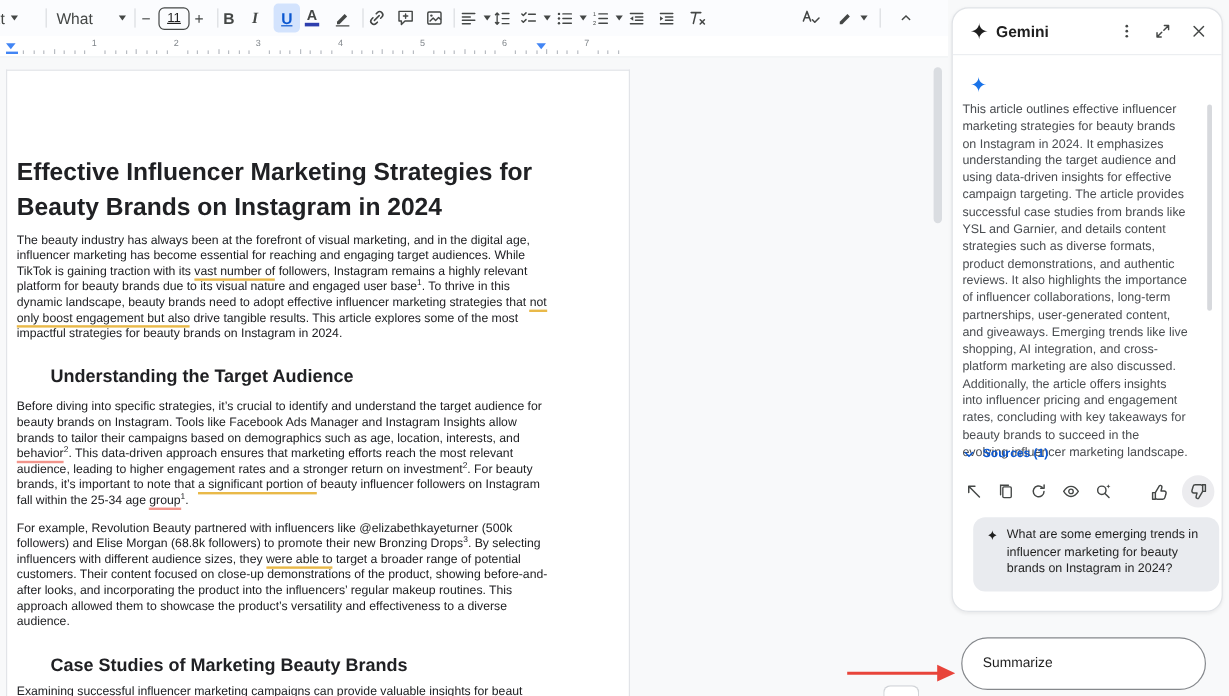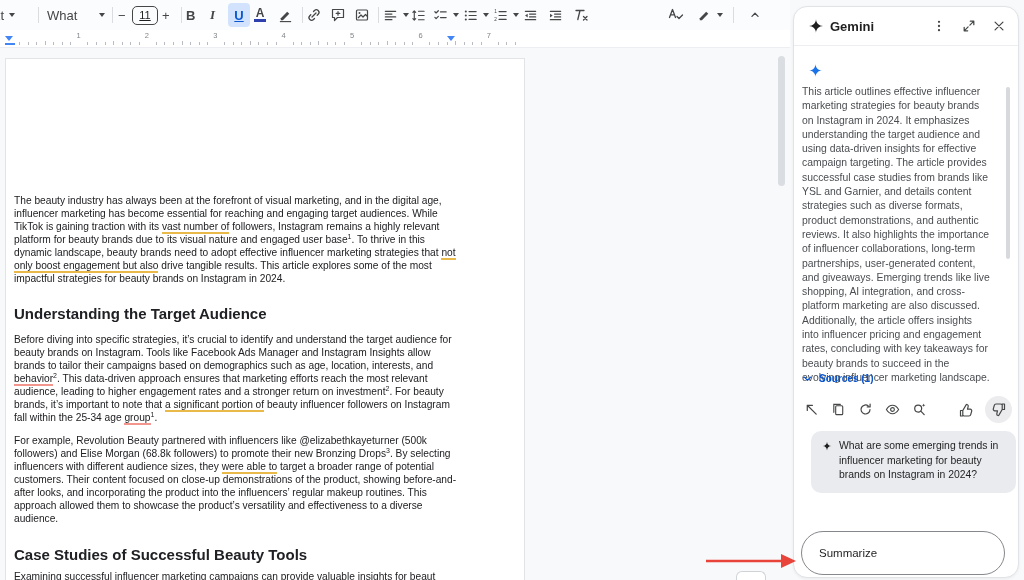--- a/index.html
+++ b/index.html
@@ -33,29 +33,29 @@
   .ruler-tick{position:absolute;top:12px;width:1px;height:3px;background:#b8bcc2;}
   .ruler-tick.mid{top:11px;height:4px;}
   .ind-tri{position:absolute;width:0;height:0;border-left:4.5px solid transparent;border-right:4.5px solid transparent;border-top:5.5px solid #4285f4;}
   .ind-bar{position:absolute;width:10px;height:2.5px;background:#4285f4;}
 
   
   .canvas{position:absolute;left:0;top:48px;width:790px;height:532px;background:#f8f9fa;}
   .page{position:absolute;left:5px;top:10px;width:520px;height:530px;background:#fff;border:1px solid #e2e4e8;border-bottom:none;}
   .doc-block{position:absolute;left:8px;width:448px;color:#202124;}
   .doc-title{font-size:20.5px;font-weight:700;line-height:29px;letter-spacing:0;}
-  .doc-h2{font-size:15px;font-weight:700;line-height:19px;}
+  .doc-h2{font-size:15px;font-weight:700;line-height:19px;margin-left:28px;}
   .doc-p{font-size:10.2px;line-height:13px;}
   .u-yellow{border-bottom:2px solid var(--underline-yellow);}
   .u-pink{border-bottom:2px solid var(--underline-pink);}
   .sup{font-size:7px;vertical-align:super;line-height:0;}
   .doc-scrollbar{position:absolute;left:778px;top:8px;width:7px;height:130px;background:#dadde1;border-radius:4px;}
 
   
-  .gemini{position:absolute;left:793px;top:6px;width:226px;height:572px;background:#fff;border:1px solid #e0e3e7;border-radius:14px;box-shadow:0 1px 3px rgba(0,0,0,.06);}
+  .gemini{position:absolute;left:793px;top:6px;width:226px;height:504px;background:#fff;border:1px solid #e0e3e7;border-radius:14px;box-shadow:0 1px 3px rgba(0,0,0,.06);}
   .g-abs{position:absolute;}
   .g-title{font-size:13px;font-weight:600;color:#1f1f1f;}
   .g-iconbtn{width:22px;height:22px;display:flex;align-items:center;justify-content:center;cursor:pointer;}
   .g-divider{position:absolute;left:0;right:0;top:38px;height:1px;background:#eceef1;}
   .g-summary{font-size:10.4px;line-height:14.3px;color:#4a4d51;}
   .g-scrollbar{position:absolute;left:212px;top:80px;width:4px;height:172px;background:#d7d9dd;border-radius:2px;}
   .g-sources{display:flex;align-items:center;gap:6px;color:var(--accent-blue);font-size:10px;font-weight:700;cursor:pointer;}
   .g-actions{display:flex;align-items:center;}
   .g-act{width:18px;height:18px;display:flex;align-items:center;justify-content:center;cursor:pointer;}
   .g-circle{width:27px;height:27px;border-radius:50%;background:#ececef;display:flex;align-items:center;justify-content:center;}
@@ -271,25 +271,26 @@
         <div class="ruler-tick" style="left: 506.4px;"></div>
         <div class="ruler-tick" style="left: 514.95px;"></div>
       </div>
     <span class="ind-tri" style="left:5px;top:6px;"></span>
     <span class="ind-bar" style="left:5px;top:12.5px;"></span>
     <span class="ind-tri" style="left:447px;top:6px;"></span>
   </div>
 
   <div class="canvas">
     <div class="page">
+      <h1 class="doc-block doc-title" style="top:70px;width:452px;">Effective Influencer Marketing Strategies for Beauty Brands on Instagram in 2024</h1>
       <p class="doc-block doc-p" style="top:135px;"><span>The beauty industry has always been at the forefront of visual marketing, and in the digital age, influencer marketing has become essential for reaching and engaging target audiences. While TikTok is gaining traction with its </span><span class="u-yellow">vast number of</span><span> followers, Instagram remains a highly relevant platform for beauty brands due to its visual nature and engaged user base</span><span class="sup">1</span><span>. To thrive in this dynamic landscape, beauty brands need to adopt effective influencer marketing strategies that </span><span class="u-yellow">not only boost engagement but also</span><span> drive tangible results. This article explores some of the most impactful strategies for beauty brands on Instagram in 2024.</span></p>
       <h2 class="doc-block doc-h2" style="top:245px;">Understanding the Target Audience</h2>
       <p class="doc-block doc-p" style="top:274px;"><span>Before diving into specific strategies, it’s crucial to identify and understand the target audience for beauty brands on Instagram. Tools like Facebook Ads Manager and Instagram Insights allow brands to tailor their campaigns based on demographics such as age, location, interests, and </span><span class="u-pink">behavior</span><span class="sup">2</span><span>. This data-driven approach ensures that marketing efforts reach the most relevant audience, leading to higher engagement rates and a stronger return on investment</span><span class="sup">2</span><span>. For beauty brands, it’s important to note that </span><span class="u-yellow">a significant portion of</span><span> beauty influencer followers on Instagram fall within the 25-34 age </span><span class="u-pink">group</span><span class="sup">1</span><span>.</span></p>
       <p class="doc-block doc-p" style="top:375px;"><span>For example, Revolution Beauty partnered with influencers like @elizabethkayeturner (500k followers) and Elise Morgan (68.8k followers) to promote their new Bronzing Drops</span><span class="sup">3</span><span>. By selecting influencers with different audience sizes, they </span><span class="u-yellow">were able to</span><span> target a broader range of potential customers. Their content focused on close-up demonstrations of the product, showing before-and-after looks, and incorporating the product into the influencers’ regular makeup routines. This approach allowed them to showcase the product’s versatility and effectiveness to a diverse audience.</span></p>
-      <h2 class="doc-block doc-h2" style="top:486px;">Case Studies of Successful Beauty Tools</h2>
+      <h2 class="doc-block doc-h2" style="top:486px;">Case Studies of Marketing Beauty Brands</h2>
       <p class="doc-block doc-p" style="top:511px;">Examining successful influencer marketing campaigns can provide valuable insights for beaut</p>
     </div>
     <div class="doc-scrollbar"></div>
   </div>
 
   <aside class="gemini">
     <svg class="g-abs" style="left:14px;top:11px;" width="16" height="16" viewBox="0 0 16 16">
         <path d="M8 1C8 4.9 4.9 8 1 8c3.9 0 7 3.1 7 7 0-3.9 3.1-7 7-7-3.9 0-7-3.1-7-7z" fill="#1f1f1f"></path>
       </svg>
     <span class="g-abs g-title" style="left:36px;top:12px;">Gemini</span>

